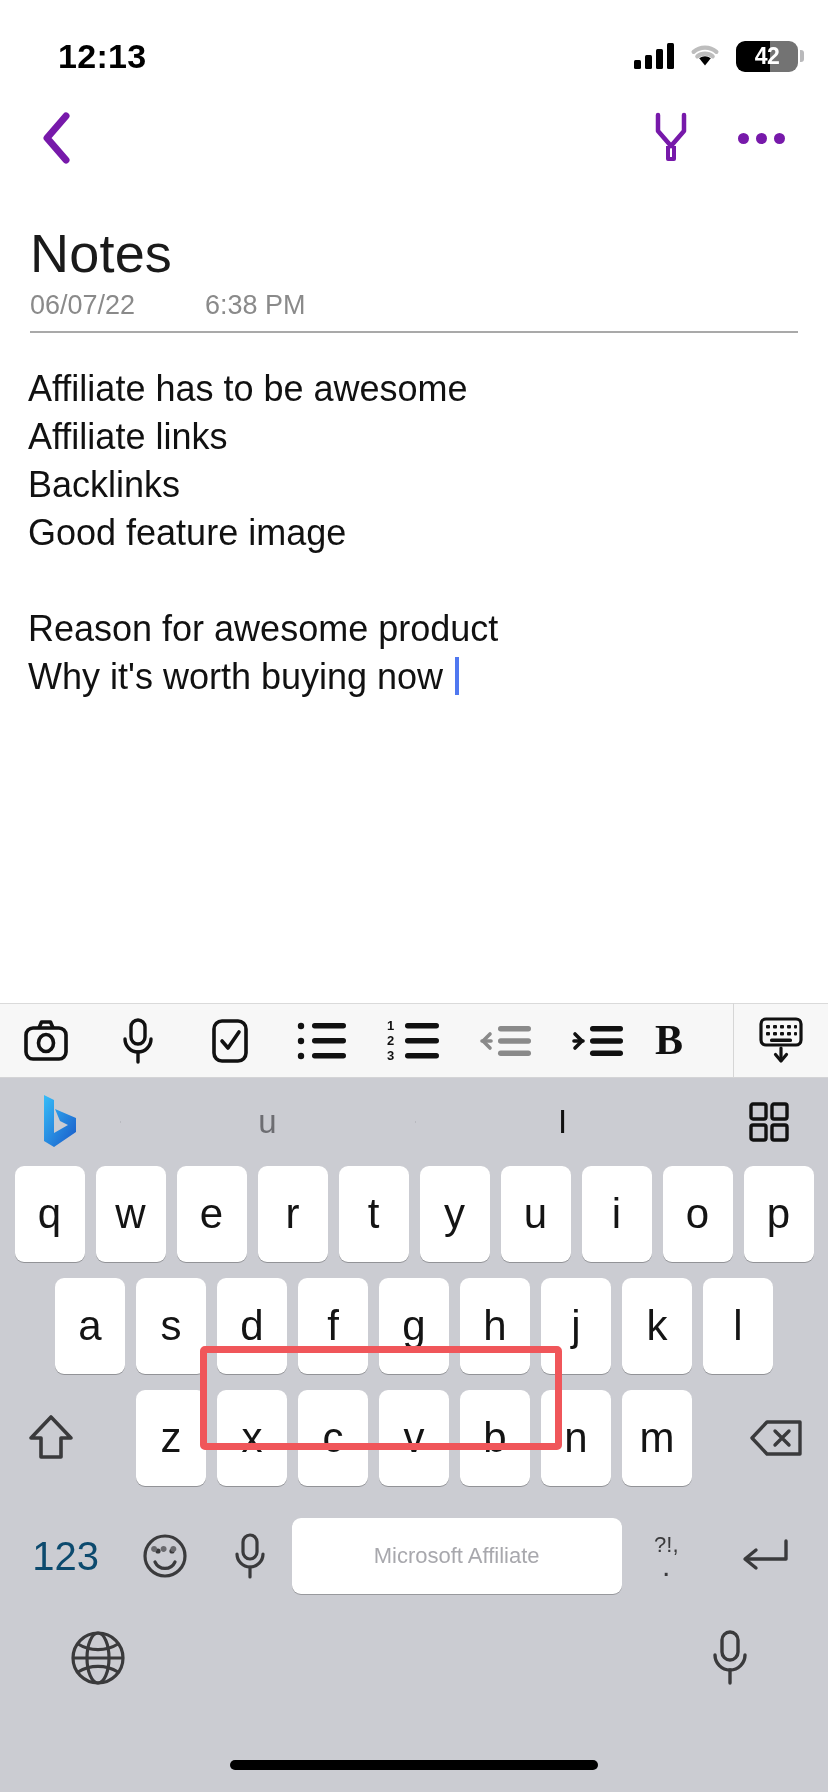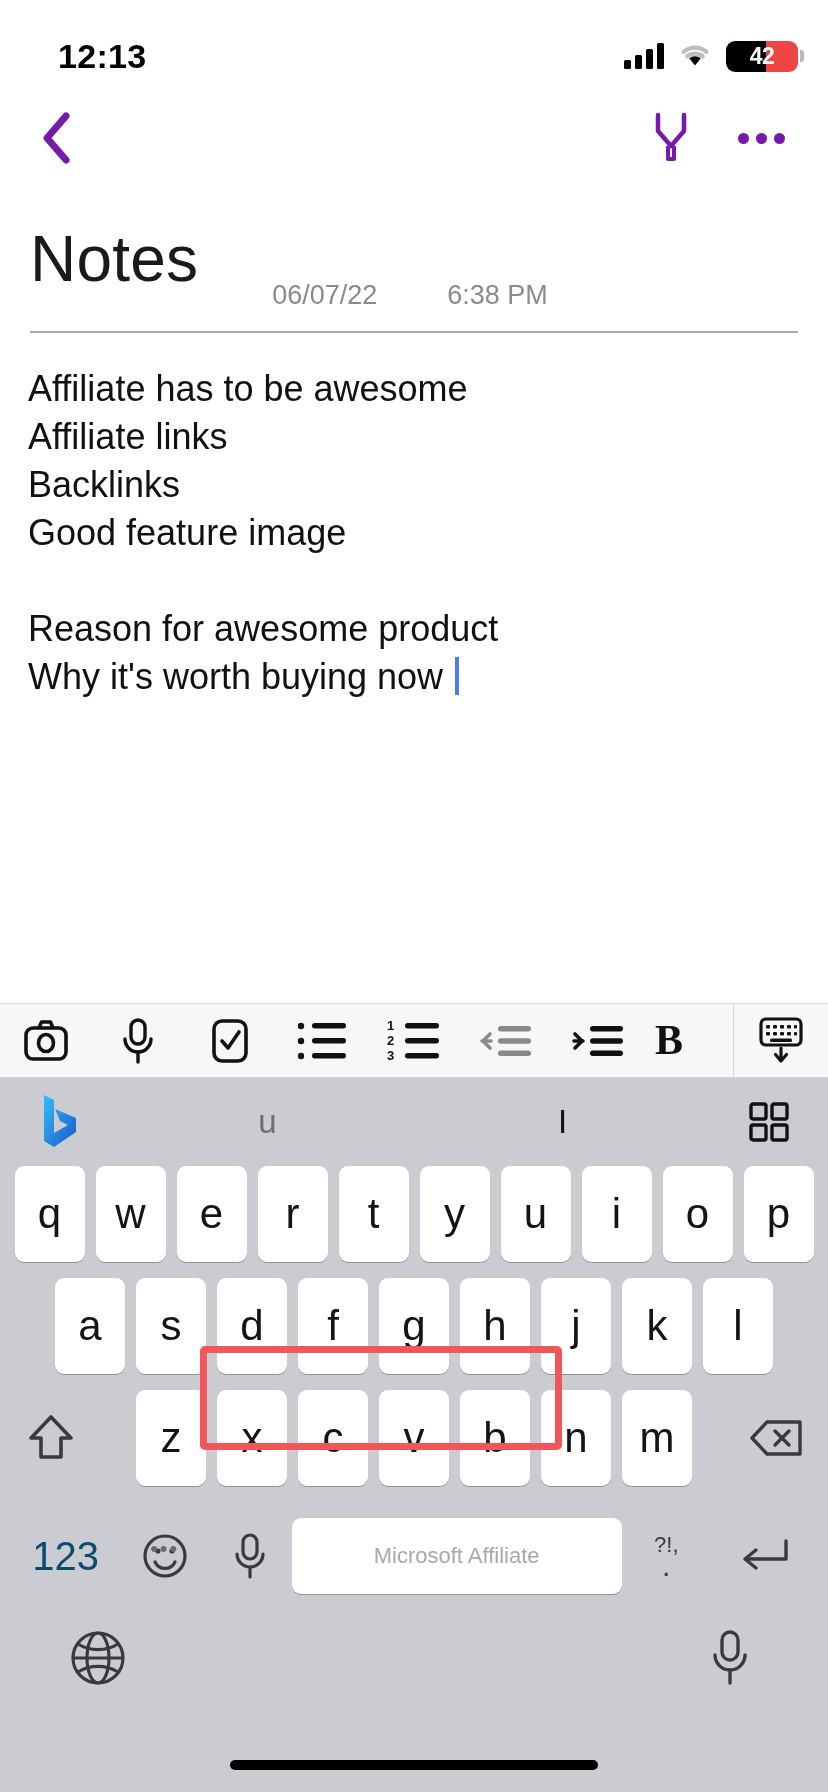--- a/index.html
+++ b/index.html
@@ -19,22 +19,22 @@
   }
   .status-time { font-size:34px; font-weight:600; color:#000; letter-spacing:0.3px; }
   .status-right { display:flex; align-items:center; gap:14px; }
   .sig { display:flex; align-items:flex-end; gap:4px; height:26px; }
   .sig i { display:block; width:7px; background:#000; border-radius:1.5px; }
   .sig i:nth-child(1){ height:9px; }
   .sig i:nth-child(2){ height:14px; }
   .sig i:nth-child(3){ height:20px; }
   .sig i:nth-child(4){ height:26px; }
   .batt {
-    position:relative; width:72px; height:31px;
-    border-radius:9px; background:#ef4444; overflow:hidden;
+    position:relative; width:62px; height:31px;
+    border-radius:9px; background:#737373; overflow:hidden;
     display:flex; align-items:center; justify-content:center;
   }
   .batt .fill { position:absolute; left:0; top:0; bottom:0; width:55%; background:#000; border-radius:9px 0 0 9px; }
   .batt .lvl { position:relative; font-size:23px; font-weight:700; color:#fff; z-index:2; letter-spacing:-0.5px;}
   .batt-cap { width:4px; height:12px; background:#b9b9bb; border-radius:0 3px 3px 0; margin-left:2px; }
 
   
   .appbar {
     position:absolute; top:92px; left:0; width:828px; height:92px;
     display:flex; align-items:center; justify-content:space-between;
@@ -42,24 +42,24 @@
   }
   .back-btn { width:62px; height:62px; display:flex; align-items:center; justify-content:center; cursor:pointer; }
   .appbar-right { display:flex; align-items:center; gap:28px; }
   .icon-btn { width:62px; height:62px; display:flex; align-items:center; justify-content:center; cursor:pointer; }
   .dots { display:flex; gap:7px; }
   .dots span { width:11px; height:11px; border-radius:50%; background:#7719aa; display:block; }
 
   
   .note-title {
     position:absolute; top:222px; left:30px;
-    font-size:64px; font-weight:400; color:#1a1a1a; letter-spacing:0.2px;
+    font-size:54px; font-weight:400; color:#1a1a1a; letter-spacing:0.2px;
   }
   .note-divider { position:absolute; top:331px; left:30px; width:768px; height:2px; background:#a9a9a9; }
-  .note-meta { position:absolute; top:280px; left:30px; width:760px; display:flex;justify-content:center; }
+  .note-meta { position:absolute; top:290px; left:30px; width:760px; display:flex; }
   .note-meta .d { font-size:27px; color:#8a8a8a; width:175px; }
   .note-meta .t { font-size:27px; color:#8a8a8a; }
   .note-body { position:absolute; top:365px; left:28px; width:775px; }
   .note-line { font-size:36px; line-height:48px; color:#111; white-space:pre; position:relative; }
   .note-line.blank { height:48px; }
   .caret { display:inline-block; width:4px; height:38px; background:#5078f0; vertical-align:-6px; margin-left:12px; }
 
   
   .fmt-toolbar {
     position:absolute; top:1003px; left:0; width:828px; height:75px;

